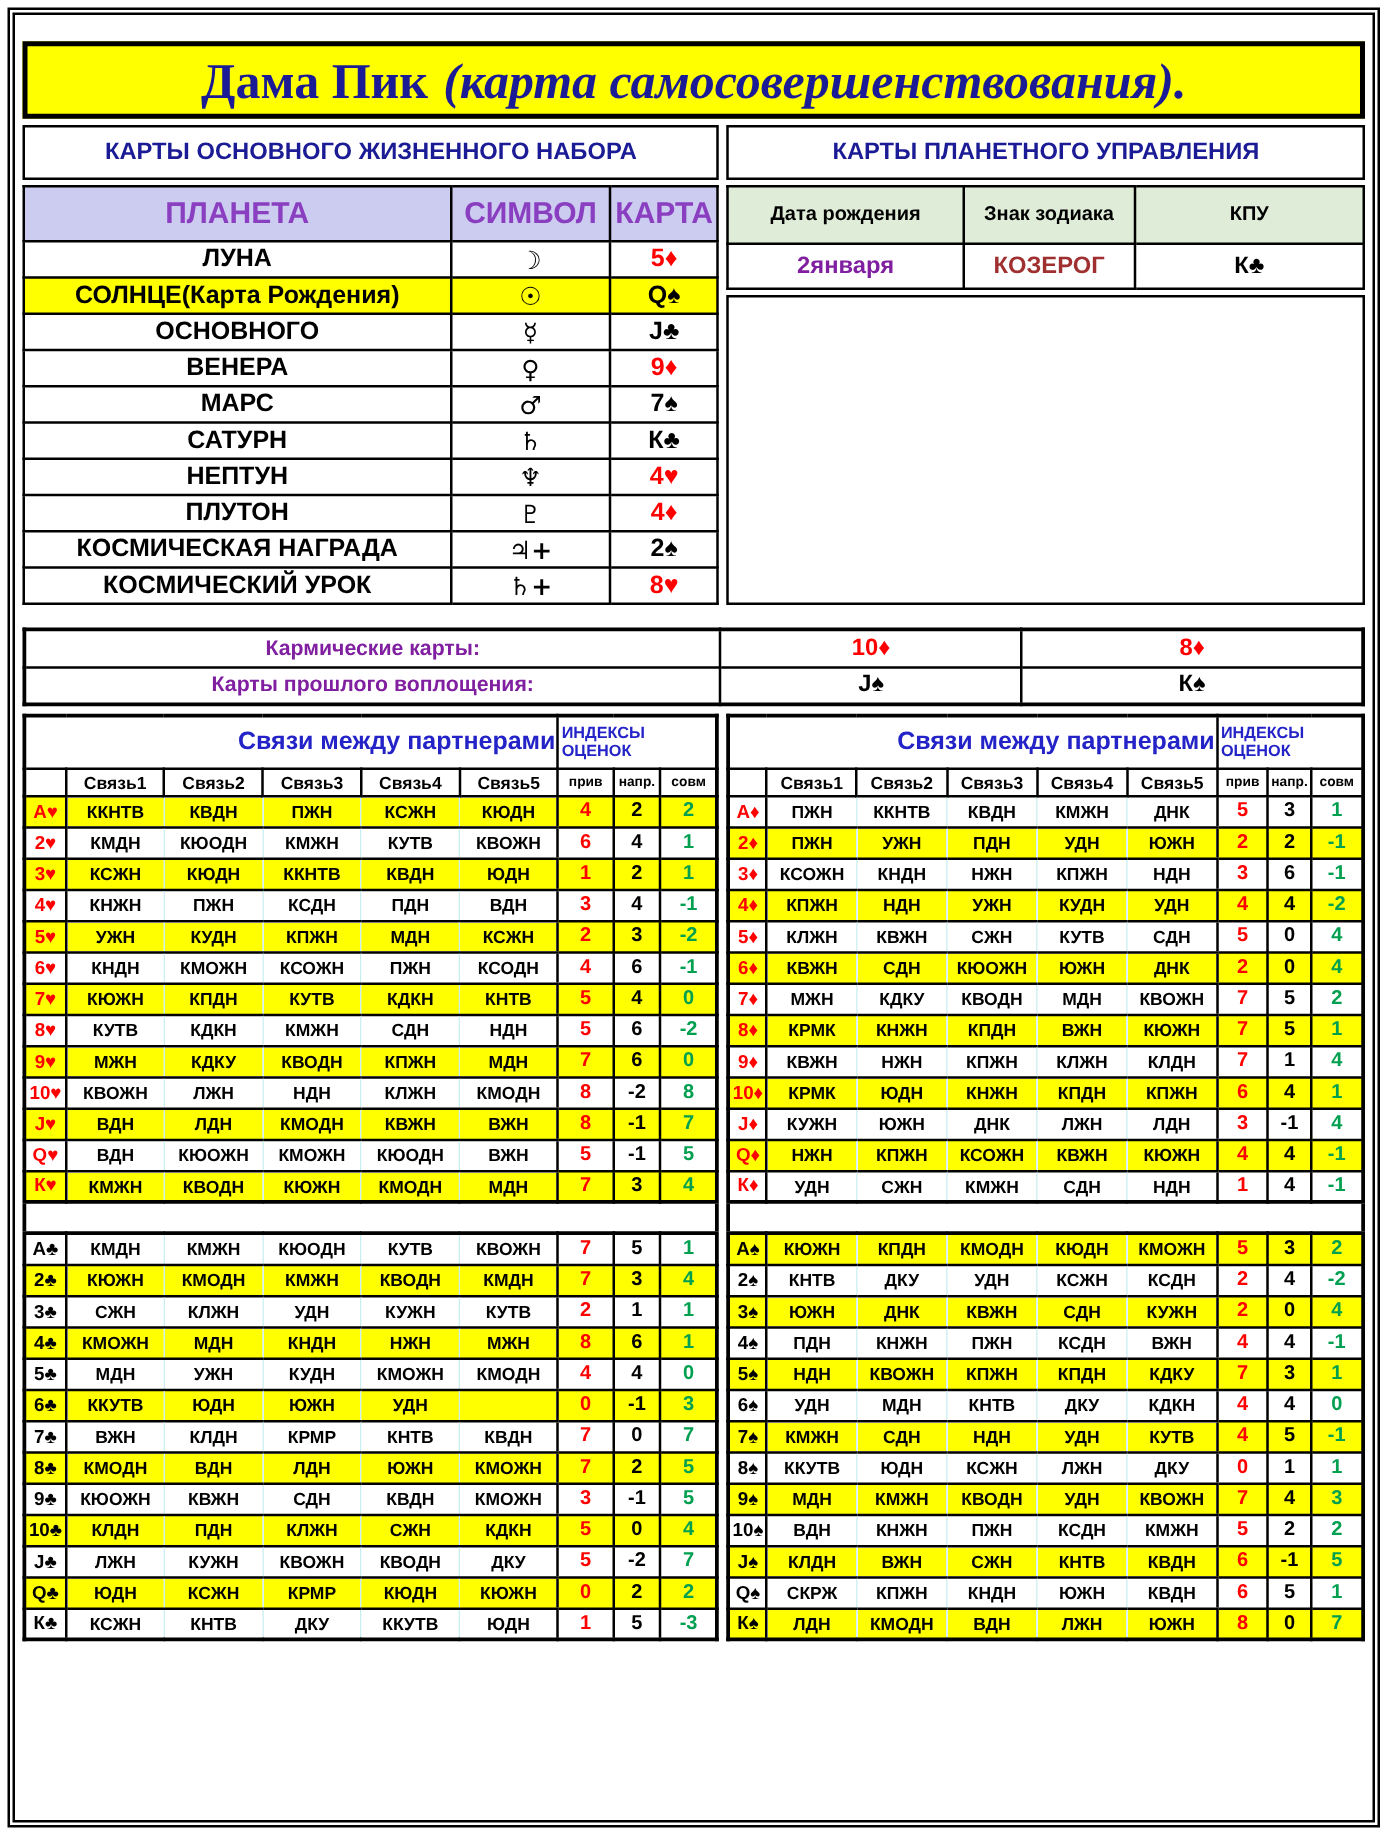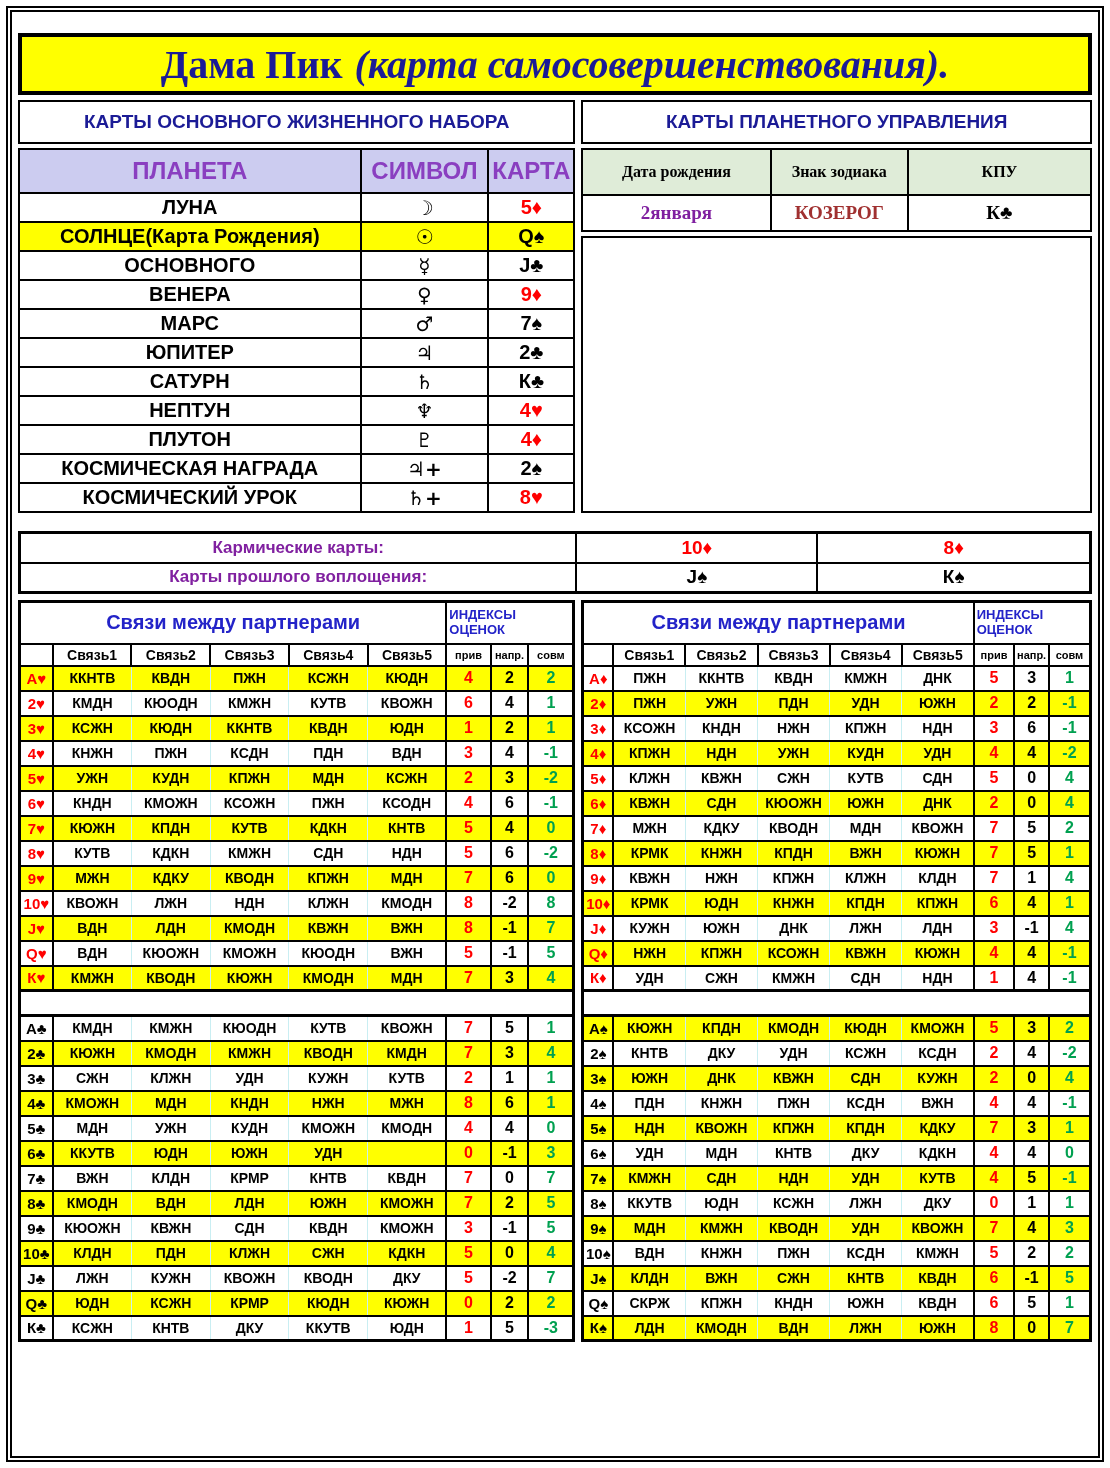--- a/index.html
+++ b/index.html
@@ -30,36 +30,36 @@
     flex:none;border:2px solid #000;height:44px;display:flex;align-items:center;justify-content:center;
     color:var(--navy);font-size:19px;text-align:center;background:#fff;
   }
   table{border-collapse:collapse;width:100%;table-layout:fixed;}
   .planet-table th,.planet-table td{border:2px solid #000;text-align:center;vertical-align:middle;}
   .planet-table thead th{background:var(--planet-header-bg);color:var(--purple-header);font-size:24px;height:44px;}
   .planet-table tbody td{height:29px;font-size:20px;background:#fff;}
   .planet-table tr.hl td{background:var(--page-yellow);}
   .p-sym{font-family:"DejaVu Sans",sans-serif;font-size:19px;}
   .red{color:var(--red);}
-  .mgmt-table th,.mgmt-table td{border:2px solid #000;text-align:center;vertical-align:middle;font-family:Liberation Serif, serif;}
+  .mgmt-table th,.mgmt-table td{border:2px solid #000;text-align:center;vertical-align:middle;}
   .mgmt-table thead th{background:var(--mgmt-header-bg);font-size:16px;height:46px;line-height:1.15;}
   .mgmt-table tbody td{height:36px;font-size:19px;background:#fff;}
   .birth{color:var(--purple-value);}
   .zodiac{color:var(--dark-red);}
   .empty-box{flex:1;border:2px solid #000;background:#fff;}
   
   .karmic-table{margin-top:18px;border:3px solid #000;}
   .karmic-table td{border:2px solid #000;height:30px;text-align:center;vertical-align:middle;background:#fff;}
   .k-label{color:var(--purple-value);font-size:17px;}
   .k-card{font-size:19px;}
   
   .rel-grid{display:grid;grid-template-columns:51.9% 1fr;gap:6px;margin-top:6px;align-items:start;flex:1;}
   .rel-table{border:3px solid #000;}
   .rel-table th{background:#fff;}
-  .rel-title{border:2px solid #000;color:#2323c8;font-size:20px;height:42px;text-align:center;}
+  .rel-title{border:2px solid #000;color:#2323c8;font-size:20px;height:42px;text-align:right;}
   .idx-title{border:2px solid #000;color:#2323c8;font-size:13px;line-height:1.1;padding:0 2px;text-align:left;}
   .sub th{border:2px solid #000;font-size:14px;height:22px;font-weight:bold;text-align:center;}
   .sub .idx-h{font-size:11px;}
   .rel-table tbody td{height:25px;padding:0;text-align:center;vertical-align:middle;}
   .c-lbl{border:2px solid #000;font-size:15px;white-space:nowrap;}
   .c-link{border-top:2px solid #000;border-bottom:2px solid #000;border-left:1px solid #c9eef2;border-right:1px solid #c9eef2;
           font-size:14px;white-space:nowrap;overflow:hidden;}
   .c-prv{border:2px solid #000;color:var(--red);font-size:16px;}
   .c-npr{border:2px solid #000;color:#000;font-size:16px;}
   .c-svm{border:2px solid #000;color:var(--green);font-size:16px;}
@@ -112,25 +112,20 @@
             </tr>
             <tr>
               <td class="p-name">ВЕНЕРА</td>
               <td class="p-sym">♀</td>
               <td class="p-card red">9♦</td>
             </tr>
             <tr>
               <td class="p-name">МАРС</td>
               <td class="p-sym">♂</td>
               <td class="p-card">7♠</td>
-            </tr>
-            <tr>
-              <td class="p-name">ЮПИТЕР</td>
-              <td class="p-sym">♃</td>
-              <td class="p-card">2♣</td>
             </tr>
             <tr>
               <td class="p-name">САТУРН</td>
               <td class="p-sym">♄</td>
               <td class="p-card">К♣</td>
             </tr>
             <tr>
               <td class="p-name">НЕПТУН</td>
               <td class="p-sym">♆</td>
               <td class="p-card red">4♥</td>

